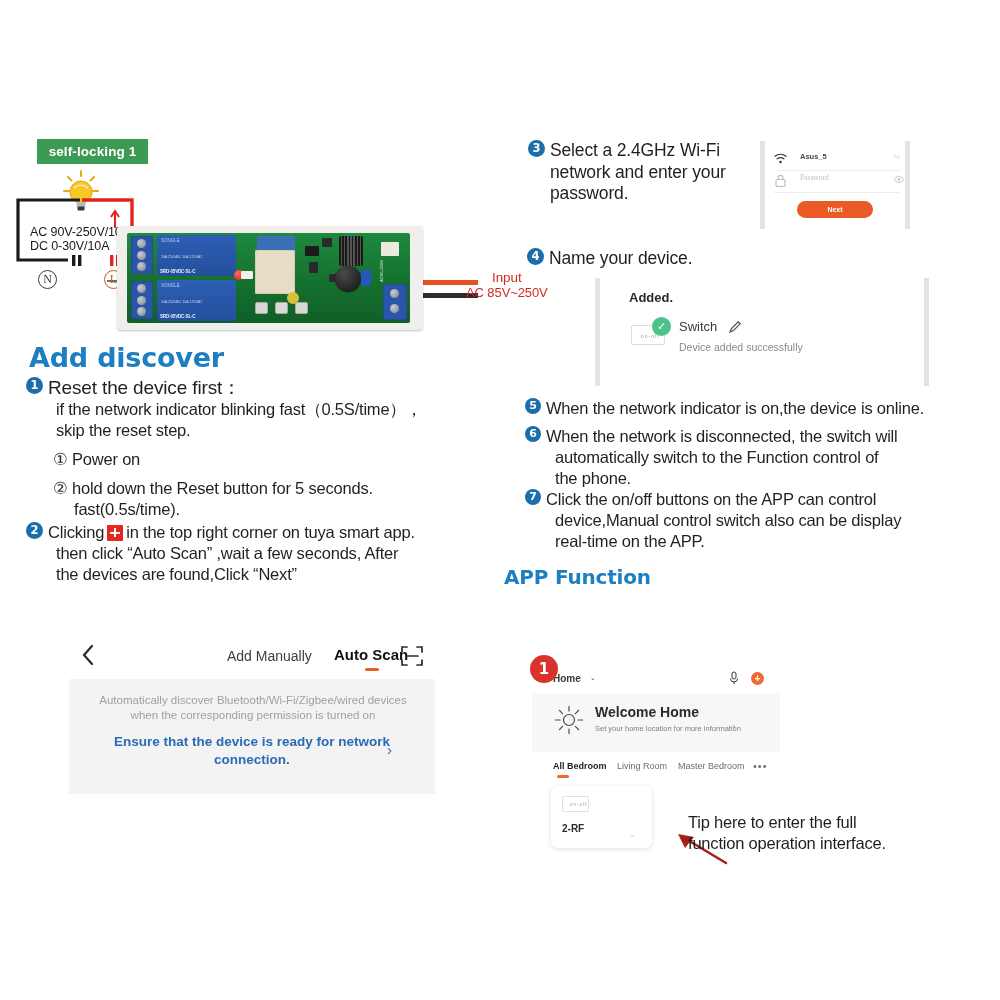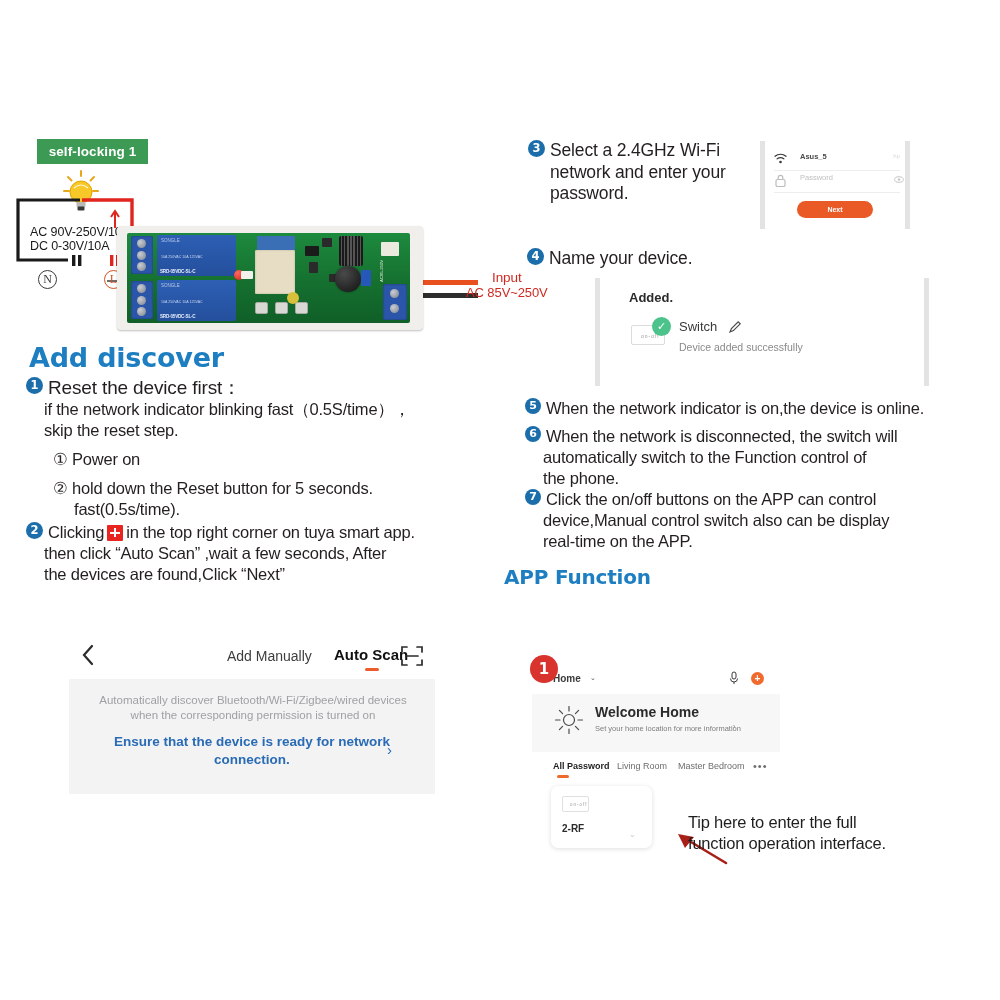--- a/index.html
+++ b/index.html
@@ -108,21 +108,21 @@
   }
   #add-devices-h { left:29px; top:342px; font-size:27px; }
   #app-function-h { left:504px; top:565px; font-size:20px; }
 
   
   #left-steps { left:26px; top:377px; width:500px; }
   .step-row { display:flex; align-items:flex-start; }
   .step-row .bullet { flex:0 0 auto; margin-right:5px; }
   .step-body { font-size:17.5px; line-height:21.5px; letter-spacing:-.15px; }
   .sub { font-size:16.5px; line-height:21px; letter-spacing:-.2px; }
-  .indent1 { margin-left:18px; }
+  .indent1 { margin-left:30px; }
   .indent2 { margin-left:27px;margin-top:8px; }
   .indent3 { margin-left:48px; }
   .plus-icon {
     display:inline-block; width:16px; height:16px; background:#e8251f;
     position:relative; vertical-align:-3px; margin:0 3px; border-radius:1px;
   }
   .plus-icon:before, .plus-icon:after {
     content:""; position:absolute; background:#fff;
   }
   .plus-icon:before { left:3px; top:7px; width:10px; height:2.4px; }
@@ -157,21 +157,21 @@
   
   #right-steps-top { left:528px; top:140px; width:250px; }
   #step4 { left:527px; top:248px; width:250px; }
   #right-steps-bot { left:525px; top:398px; width:470px; }
 
   
   #wifi { left:760px; top:141px; width:150px; height:88px; background:#fff; }
   .panel-edge-l { position:absolute; left:0; top:0; width:5px; height:100%; background:#e3e3e3; }
   .panel-edge-r { position:absolute; right:0; top:0; width:5px; height:100%; background:#e3e3e3; }
   #wifi-row1 { position:absolute; left:14px; top:9px; right:10px; height:20px;text-align:center; }
-  #wifi-row2 { position:absolute; left:14px; top:30px; right:6px; height:20px; }
+  #wifi-row2 { position:absolute; left:14px; top:30px; right:6px; height:20px;font-family:Liberation Serif, serif; }
   .wifi-txt { position:absolute; left:26px; top:2px; font-size:7.5px; color:#4a4a4a; font-weight:bold; }
   .wifi-ph  { position:absolute; left:26px; top:2px; font-size:7.5px; color:#bfbfbf; }
   .wifi-hint { position:absolute; right:0; top:3px; font-size:6px; color:#d8d8d8; }
   .hr-line { position:absolute; left:14px; right:10px; height:1px; background:#ededed; }
   #wifi-next {
     position:absolute; left:37px; top:60px; width:76px; height:17px;
     background:#ea5a27; border-radius:9px; color:#fff; font-size:7px;
     display:flex; align-items:center; justify-content:center; font-weight:bold;
   }
 
@@ -539,21 +539,21 @@
         <line x1="24.6" y1="5.4" x2="21.4" y2="8.6"></line>
           <line x1="8.6" y1="21.4" x2="5.4" y2="24.6"></line>
       </g>
     </svg>
     <div id="ah-welcome">Welcome Home</div>
     <div id="ah-sub">Set your home location for more information</div>
     <div id="ah-sub-chev">›</div>
   </div>
 
   <div id="ah-tabs">
-    <div class="ah-tab on" style="left:21px;">All Password</div>
+    <div class="ah-tab on" style="left:21px;">All Bedroom</div>
     <div class="ah-tab" style="left:85px;">Living Room</div>
     <div class="ah-tab" style="left:146px;">Master Bedroom</div>
     <div id="ah-tab-underline"></div>
     <div id="ah-more">•••</div>
   </div>
 
   <div id="ah-card">
     <div id="ah-card-icon">
       <div class="dots">on-off</div>
     </div>

